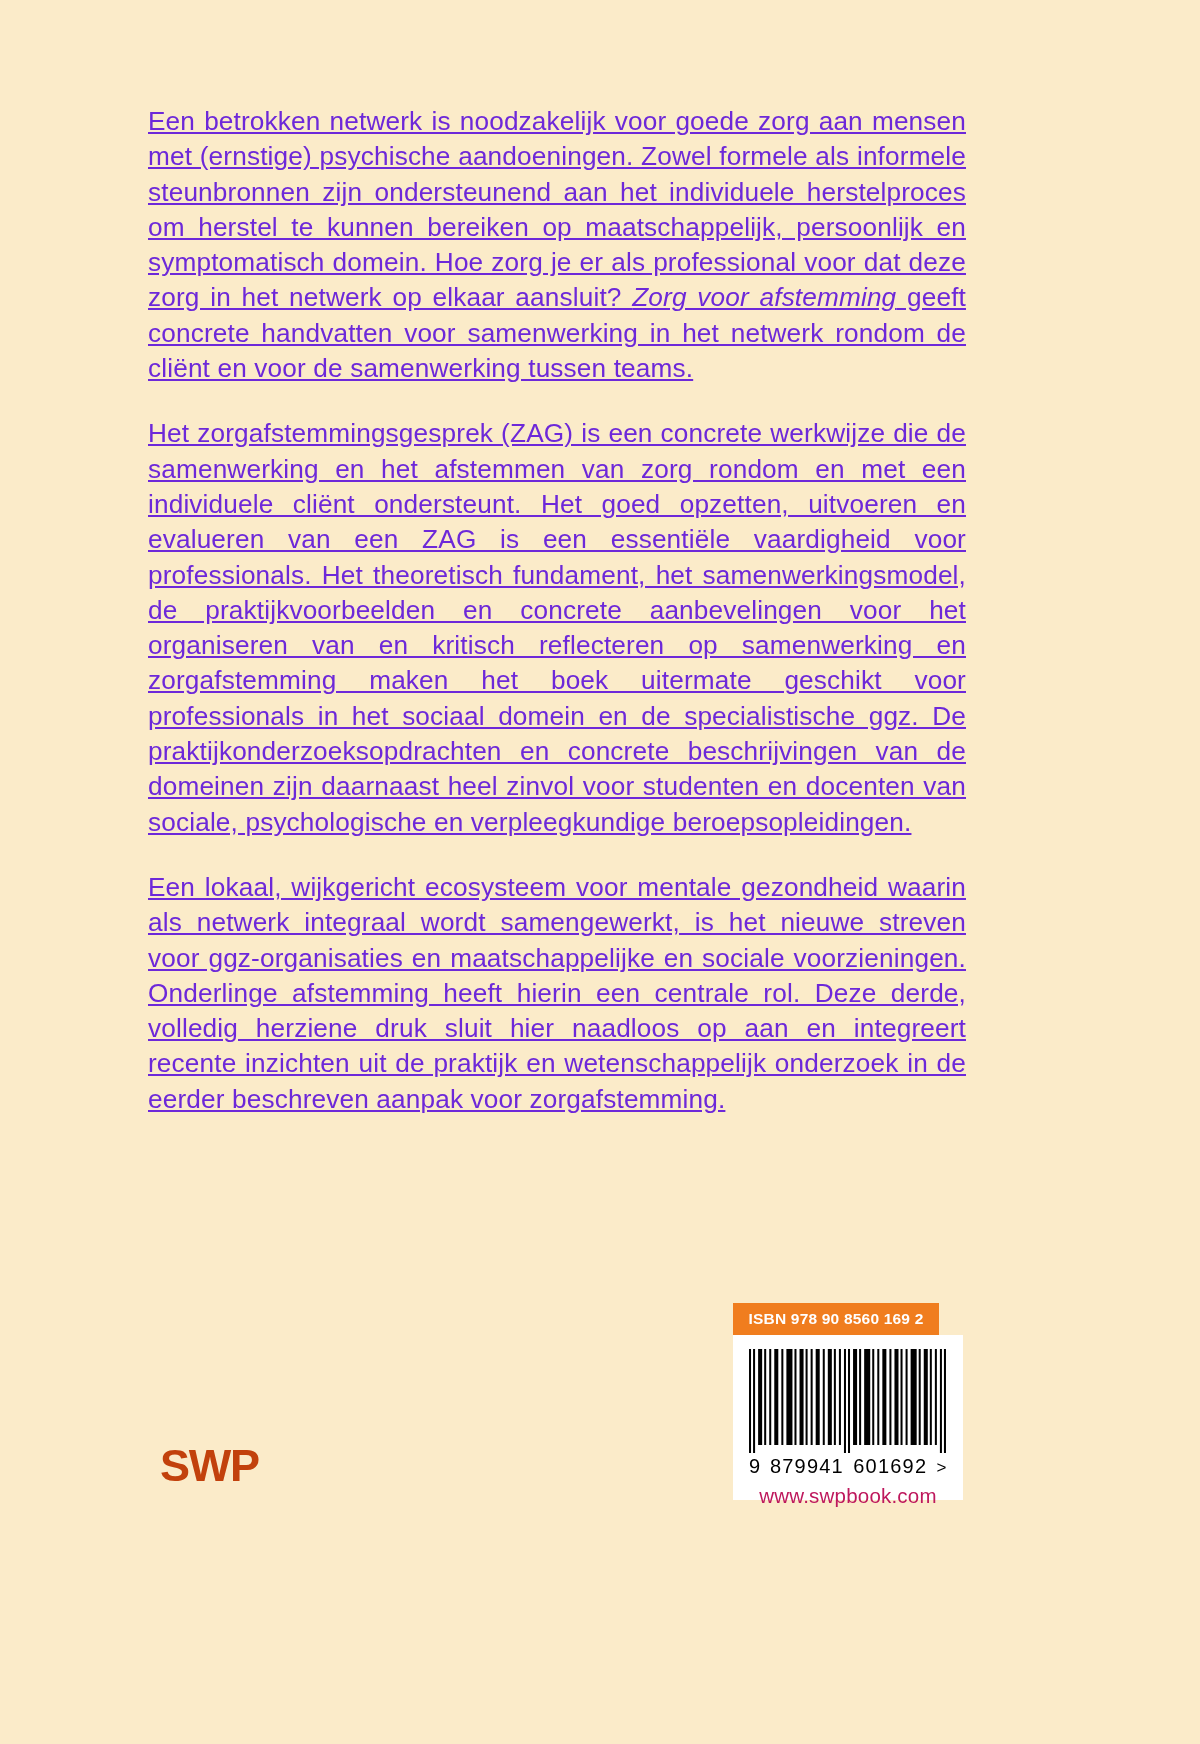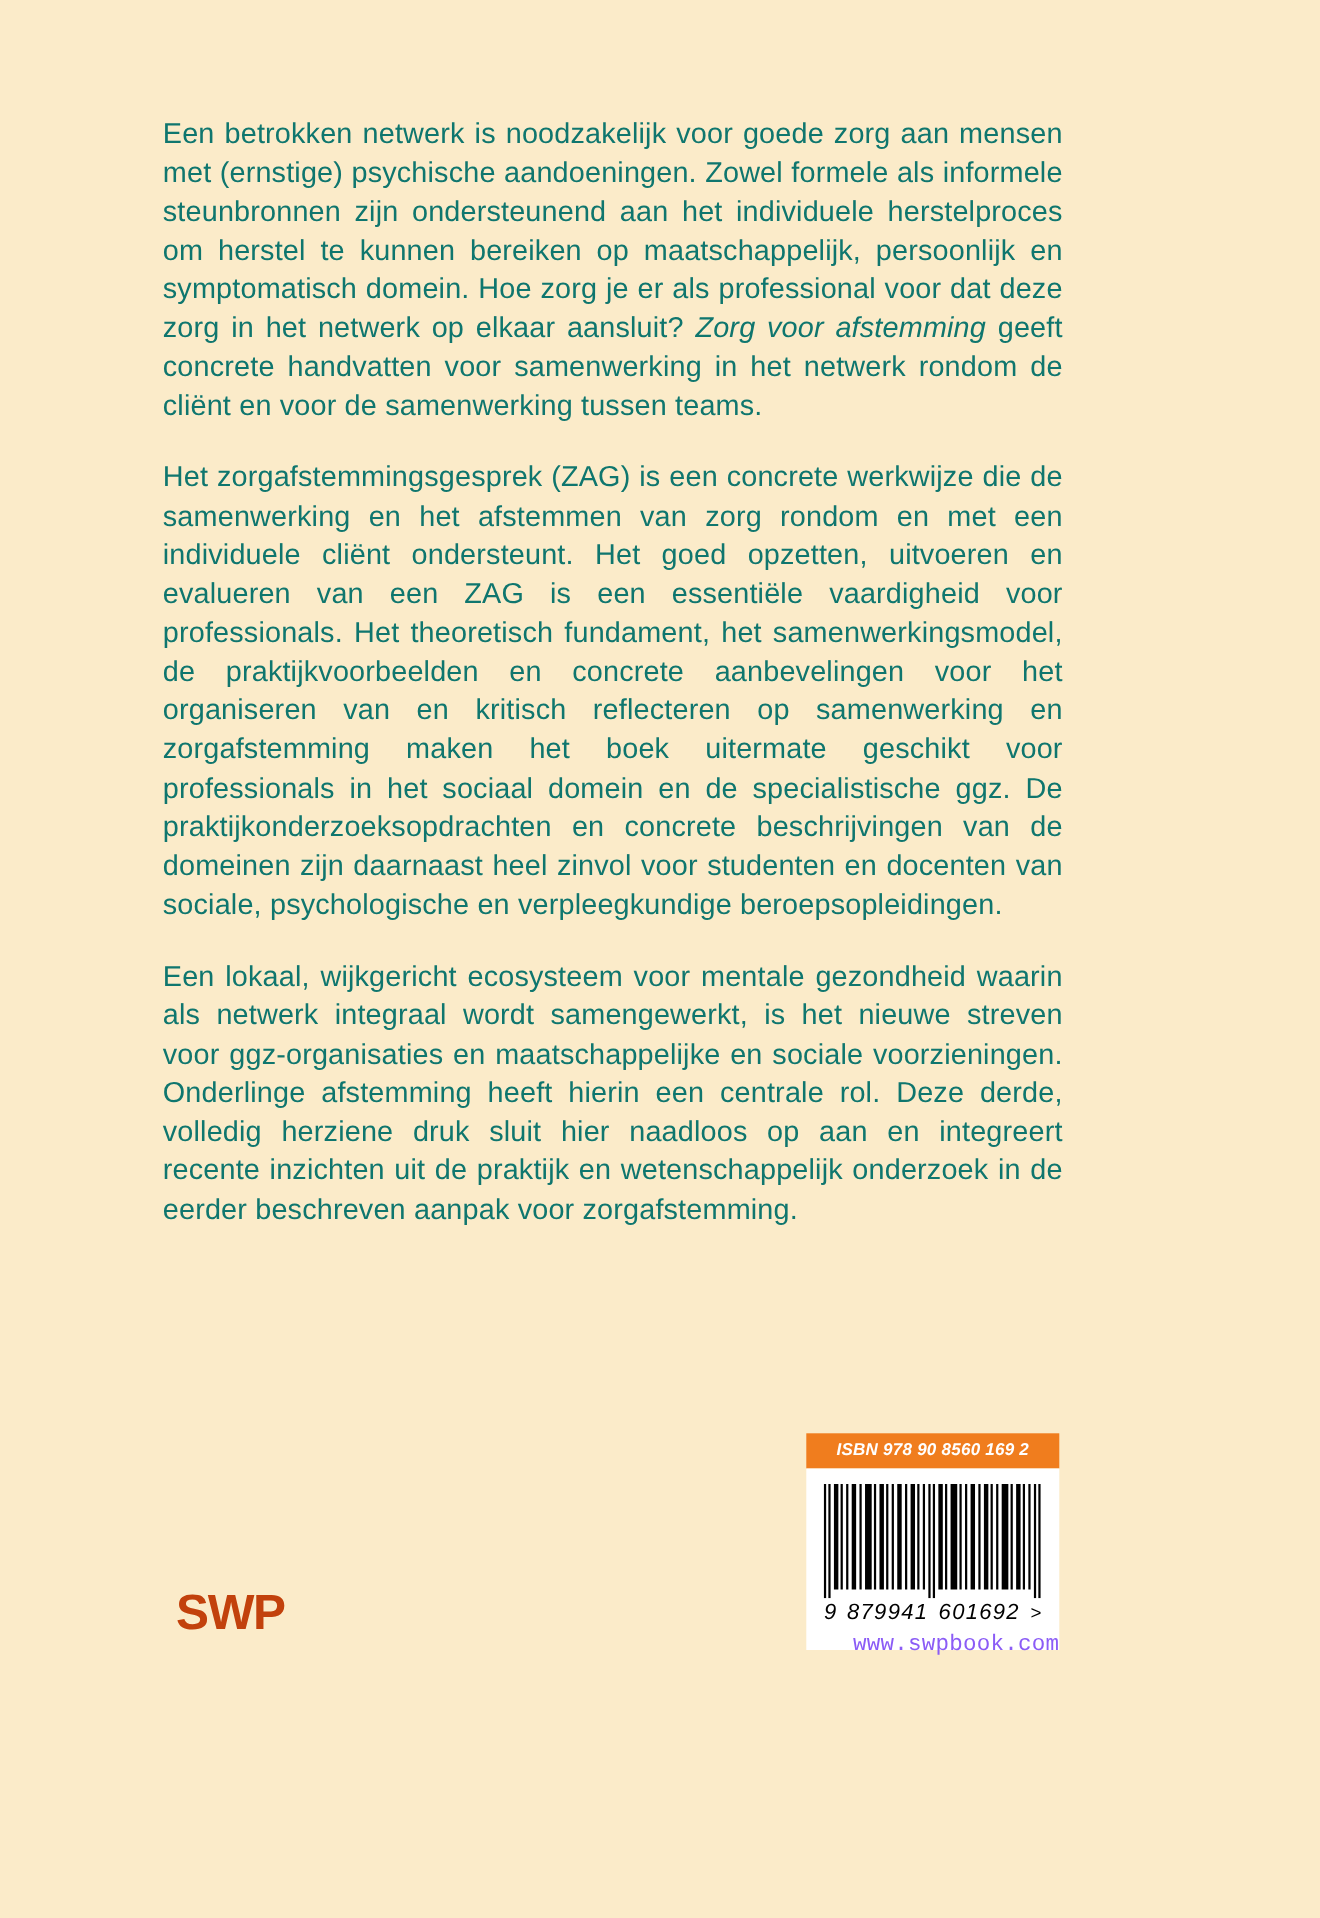--- a/index.html
+++ b/index.html
@@ -25,25 +25,26 @@
     position: absolute;
     left: 148px;
     top: 104px;
     width: 818px;
   }
 
   p.body-par {
     margin: 0 0 30px 0;
     font-size: 26.2px;
     line-height: 35.3px;
-    color: #0f766e;
+    color: #6d28d9;
     text-align: justify;
     text-justify: inter-word;
     letter-spacing: 0.15px;
     font-weight: 400;
+    text-decoration: underline;
   }
 
   p.body-par:last-of-type {
     margin-bottom: 0;
   }
 
   .italic-title {
     font-style: italic;
   }
 
@@ -55,22 +56,21 @@
     text-align: justify;
     text-justify: inter-word;
     letter-spacing: 0.15px;
   }
 
   
   .isbn-block {
     position: absolute;
     left: 733px;
     top: 1303px;
-    width: 230px;
-    font-style: italic;
+    width: 206px;
   }
 
   .isbn-banner {
     background: #f07d1e;
     color: #ffffff;
     font-size: 15.5px;
     font-weight: bold;
     letter-spacing: 0.2px;
     text-align: center;
     padding: 7px 0 7px 0;
@@ -107,25 +107,24 @@
   }
   .barcode-digits .d-left { }
   .barcode-digits .d-mid { letter-spacing: 1.2px; }
   .barcode-digits .d-gt { font-size: 17px; }
 
   .swp-url {
     position: absolute;
     left: 733px;
     top: 1484px;
     width: 230px;
-    text-align: right;
+    text-align: center;
     font-size: 20.5px;
-    color: #8b5cf6;
+    color: #be185d;
     letter-spacing: 0.2px;
-    font-family: Liberation Mono, monospace;
   }
 
   .swp-logo {
     position: absolute;
     left: 160px;
     top: 1440px;
     font-size: 45px;
     font-weight: bold;
     color: #c2410c;
     letter-spacing: -1.2px;

